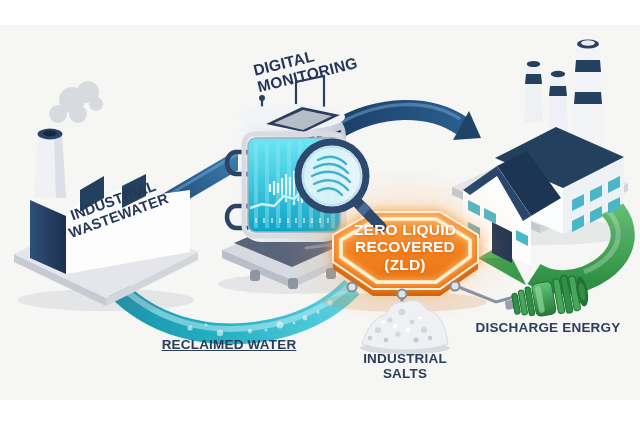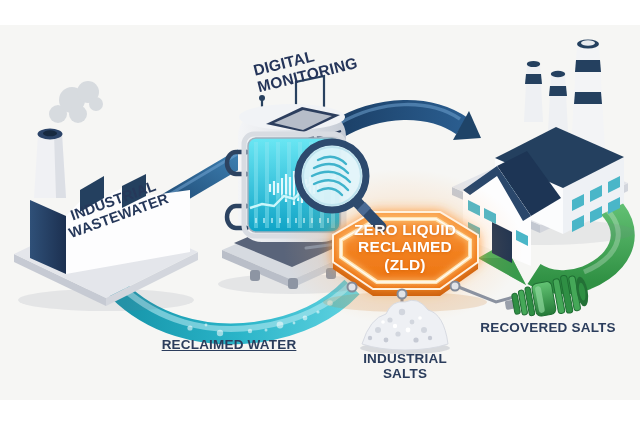--- a/index.html
+++ b/index.html
@@ -340,19 +340,19 @@
         <path d="M318,191 q14,-7 24,4"></path>
       </g>
     </g>
   </svg>
 
   <div class="lbl lbl-wastewater">INDUSTRIAL
 WASTEWATER</div>
   <div class="lbl lbl-monitoring">DIGITAL
 MONITORING</div>
   <div class="lbl lbl-zld">ZERO LIQUID
-RECLAIMED
+RECOVERED
 (ZLD)</div>
   <div class="lbl lbl-reclaimed">RECLAIMED WATER</div>
   <div class="lbl lbl-salts">INDUSTRIAL
 SALTS</div>
-  <div class="lbl lbl-energy">RECOVERED SALTS</div>
+  <div class="lbl lbl-energy">DISCHARGE ENERGY</div>
 </div>
 
 </body></html>

